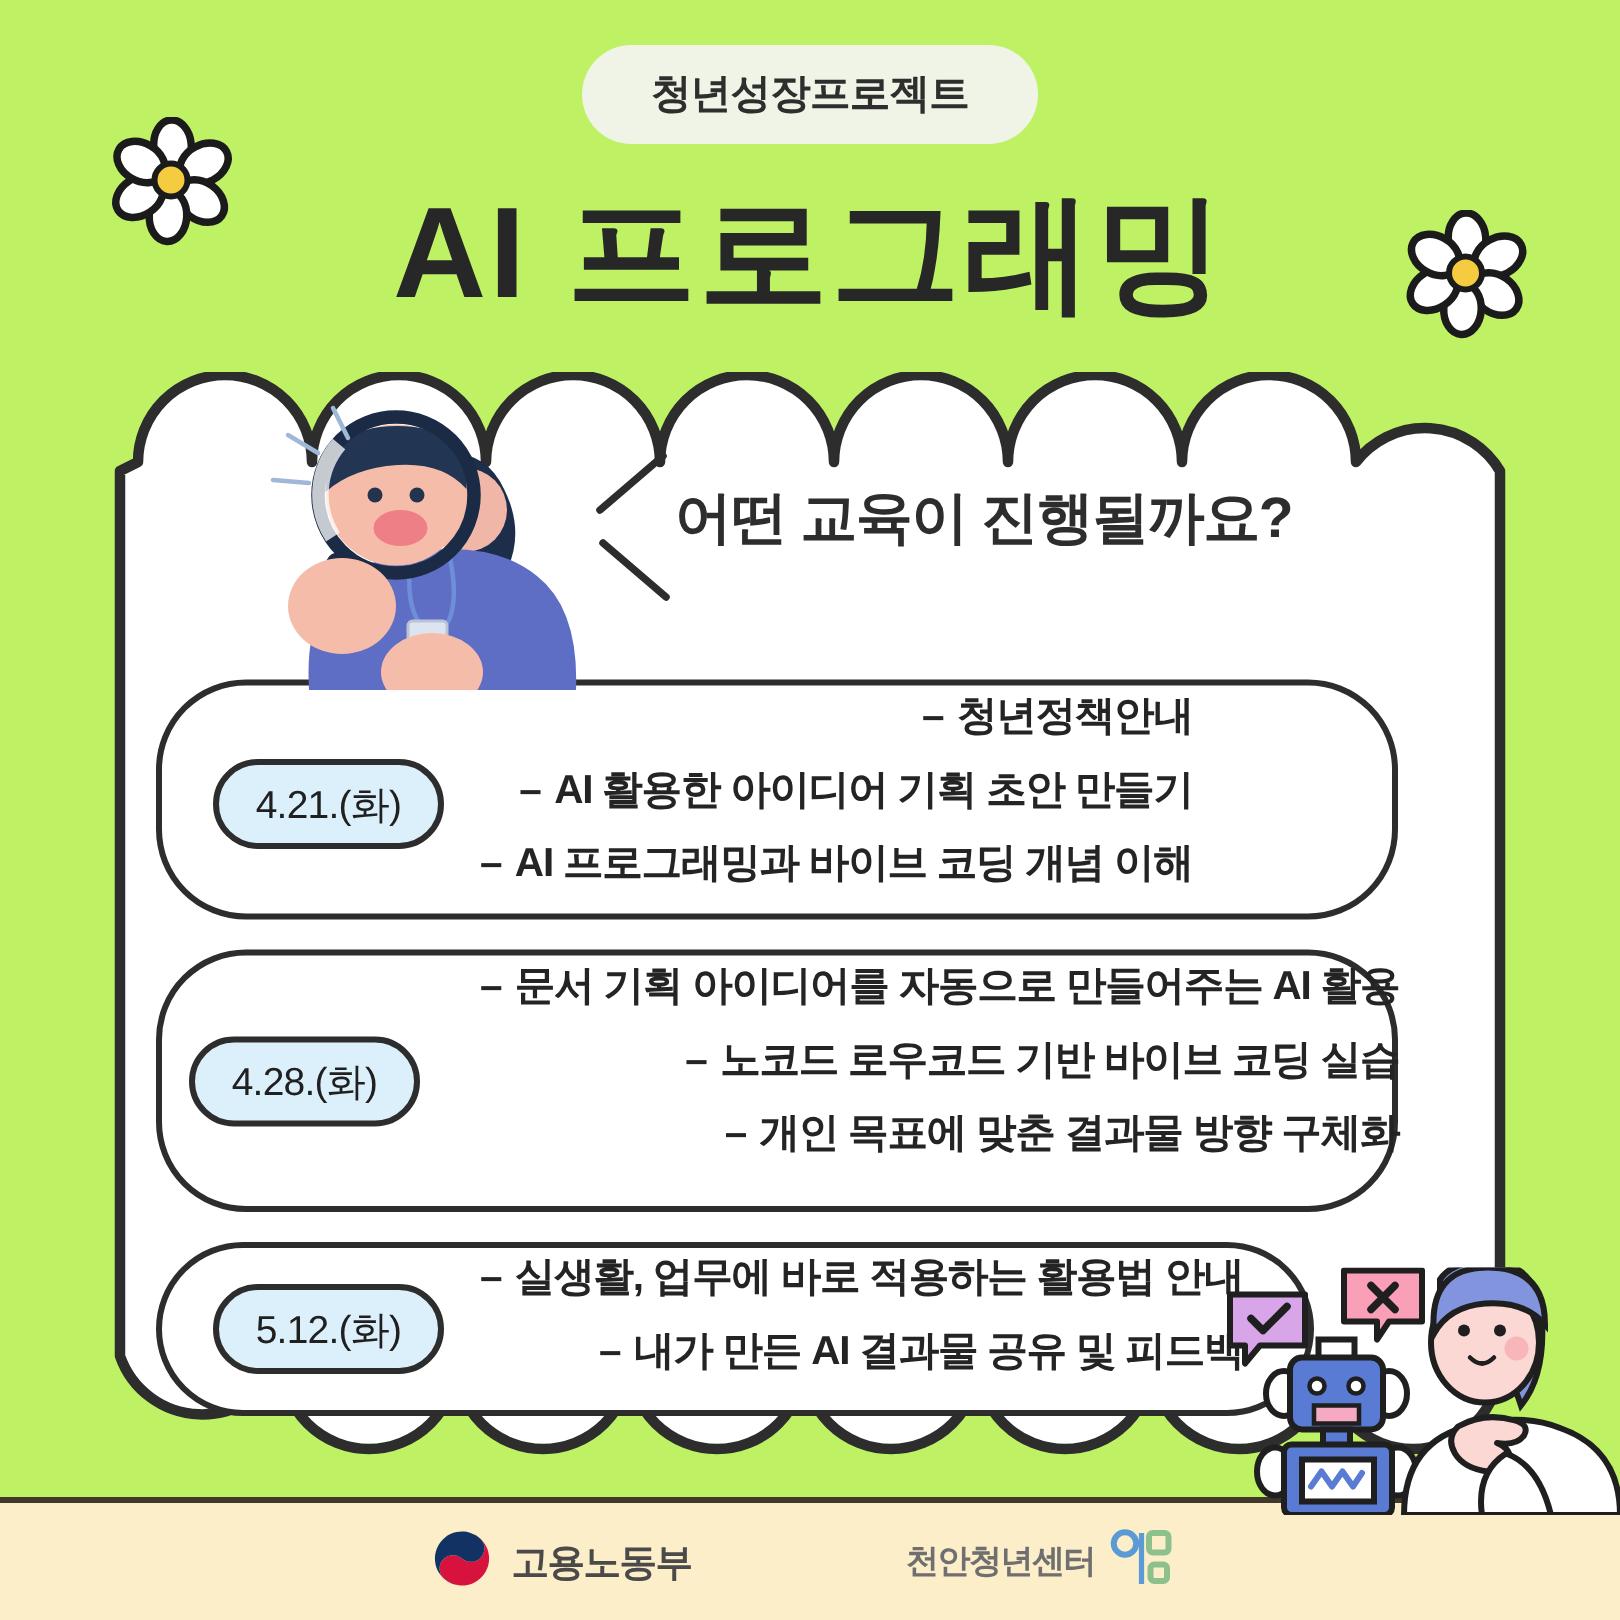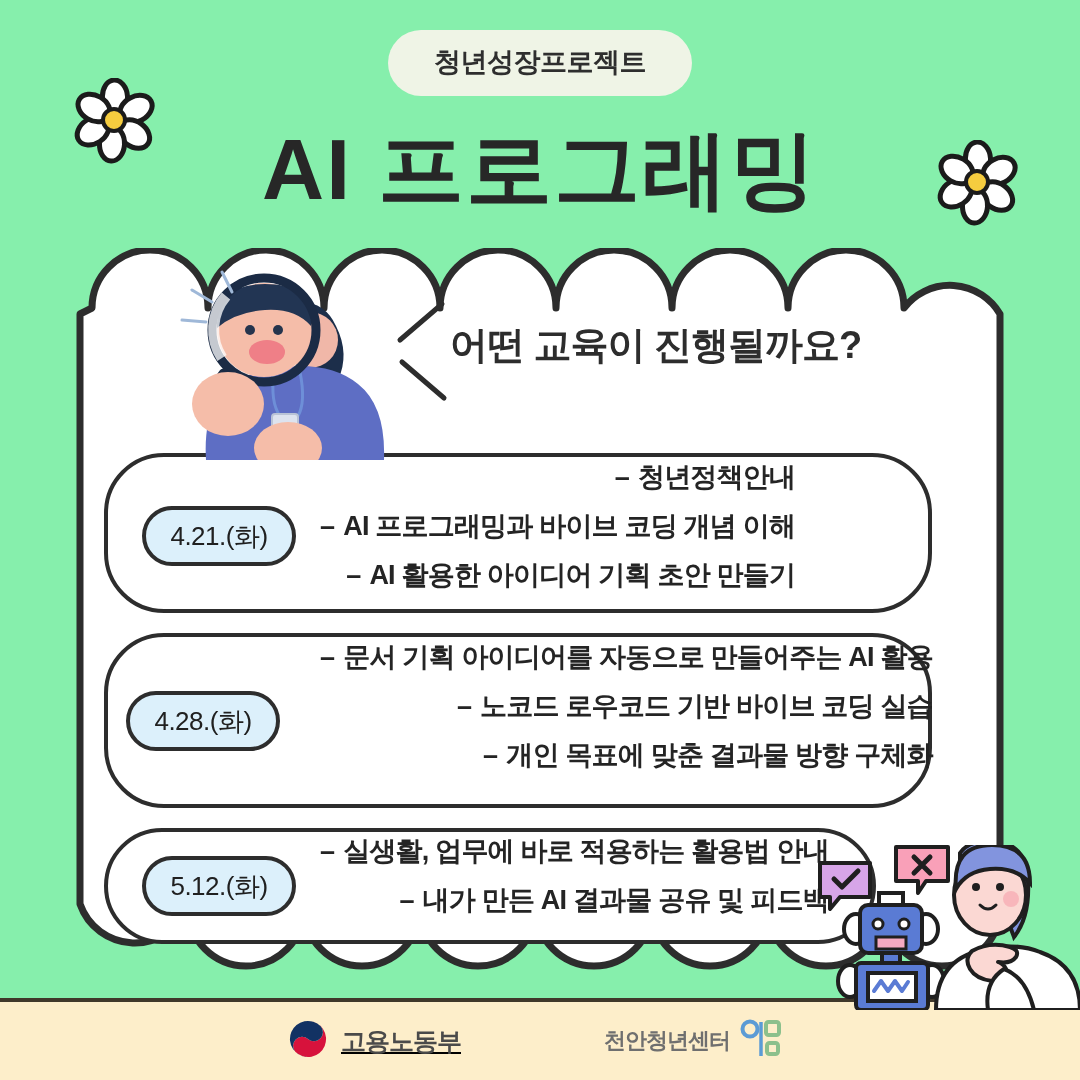--- a/index.html
+++ b/index.html
@@ -8,21 +8,21 @@
     width: 1080px;
     height: 1080px;
     overflow: hidden;
     font-family: "Liberation Sans", "DejaVu Sans", sans-serif;
   }
 
   #poster {
     position: relative;
     width: 1080px;
     height: 1080px;
-    background: #86efac;
+    background: #bef264;
     overflow: hidden;
   }
 
   
   .top-badge {
     position: absolute;
     left: 50%;
     transform: translateX(-50%);
     top: 30px;
     background: #eff4e6;
@@ -154,21 +154,20 @@
     border-top: 4px solid #40382a;
     display: flex;
     align-items: center;
   }
   .logo-molab {
     position: absolute;
     left: 288px;
     display: flex;
     align-items: center;
     gap: 13px;
-    text-decoration: underline;
   }
   .logo-molab .txt {
     font-size: 25px;
     font-weight: 700;
     color: #4a4a4a;
     letter-spacing: -1px;
   }
   .logo-center {
     position: absolute;
     left: 604px;
@@ -254,22 +253,22 @@
         <line x1="10" y1="66" x2="52" y2="102" stroke="#2d2d2d" stroke-width="5" stroke-linecap="round"></line>
       </svg>
     </div>
 
     <div class="question">어떤 교육이 진행될까요?</div>
 
     <div class="row r1"></div>
     <div class="date-badge d1">4.21.(화)</div>
     <div class="items i1">
       <div class="item"><span class="dash">–</span><span>청년정책안내</span></div>
+      <div class="item"><span class="dash">–</span><span>AI 활용한 아이디어 기획 초안 만들기</span></div>
       <div class="item"><span class="dash">–</span><span>AI 프로그래밍과 바이브 코딩 개념 이해</span></div>
-      <div class="item"><span class="dash">–</span><span>AI 활용한 아이디어 기획 초안 만들기</span></div>
     </div>
 
     <div class="row r2"></div>
     <div class="date-badge d2">4.28.(화)</div>
     <div class="items i2">
       <div class="item"><span class="dash">–</span><span>문서 기획 아이디어를 자동으로 만들어주는 AI 활용</span></div>
       <div class="item"><span class="dash">–</span><span>노코드 로우코드 기반 바이브 코딩 실습</span></div>
       <div class="item"><span class="dash">–</span><span>개인 목표에 맞춘 결과물 방향 구체화</span></div>
     </div>
 

